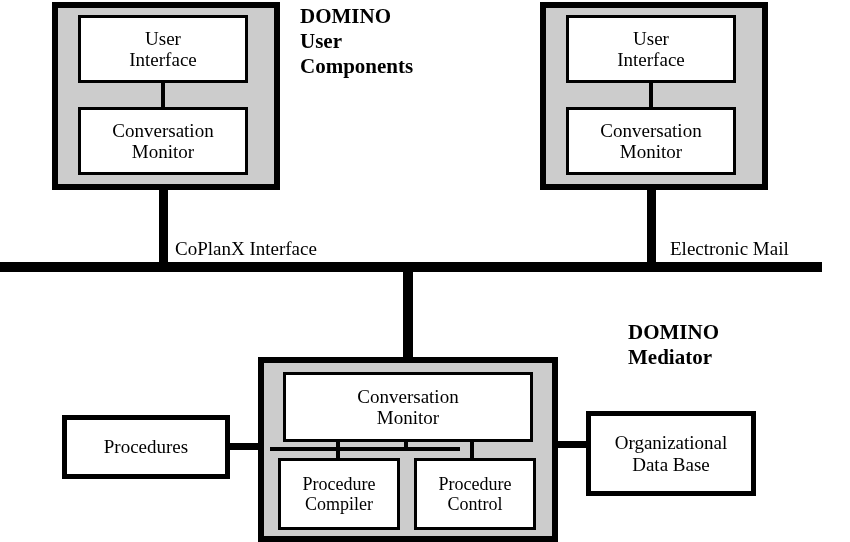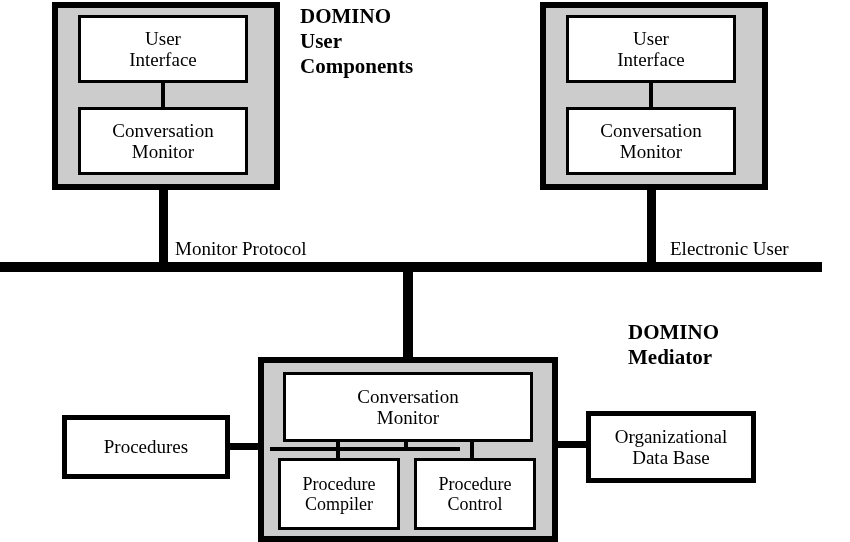--- a/index.html
+++ b/index.html
@@ -85,21 +85,21 @@
   #cm-med{left:283px;top:372px;width:250px;height:70px;font-size:19px;}
   #pc-compiler{left:278px;top:458px;width:122px;height:72px;font-size:18px;}
   #pc-control{left:414px;top:458px;width:122px;height:72px;font-size:18px;}
   #conn-med-h{left:270px;top:447px;width:190px;height:4px;}
   #conn-med-v1{left:336px;top:442px;width:4px;height:18px;}
   #conn-med-v2{left:470px;top:442px;width:4px;height:18px;}
   #conn-med-stem{left:404px;top:440px;width:4px;height:10px;}
 
   
   #box-procedures{left:62px;top:415px;width:168px;height:64px;font-size:19px;}
-  #box-orgdb{left:586px;top:411px;width:170px;height:72px;font-size:19px;}
+  #box-orgdb{left:586px;top:411px;width:170px;height:85px;font-size:19px;}
   #conn-proc{left:228px;top:443px;width:34px;height:7px;}
   #conn-odb{left:554px;top:441px;width:34px;height:7px;}
 </style>
 </head>
 <body>
 
 <div id="canvas">
 
   <div id="unit-left" class="unit"></div>
   <div id="ui-left" class="inner-box" style="white-space: pre-line;">User
@@ -116,22 +116,22 @@
 Monitor</div>
 
   <div id="title-user" class="caption bold-title" style="white-space: pre-line;">DOMINO
 User
 Components</div>
   <div id="title-mediator" class="caption bold-title" style="white-space: pre-line;">DOMINO
 Mediator</div>
 
   <div id="drop-left" class="vline"></div>
   <div id="drop-right" class="vline"></div>
-  <div id="label-coplanx" class="label">Monitor Protocol</div>
-  <div id="label-email" class="label">Electronic User</div>
+  <div id="label-coplanx" class="label">CoPlanX Interface</div>
+  <div id="label-email" class="label">Electronic Mail</div>
   <div id="bus" class="hline"></div>
   <div id="drop-center" class="vline"></div>
 
   <div id="unit-mediator" class="unit"></div>
   <div id="cm-med" class="inner-box" style="white-space: pre-line;">Conversation
 Monitor</div>
   <div id="conn-med-stem" class="vline"></div>
   <div id="conn-med-h" class="hline"></div>
   <div id="conn-med-v1" class="vline"></div>
   <div id="conn-med-v2" class="vline"></div>

